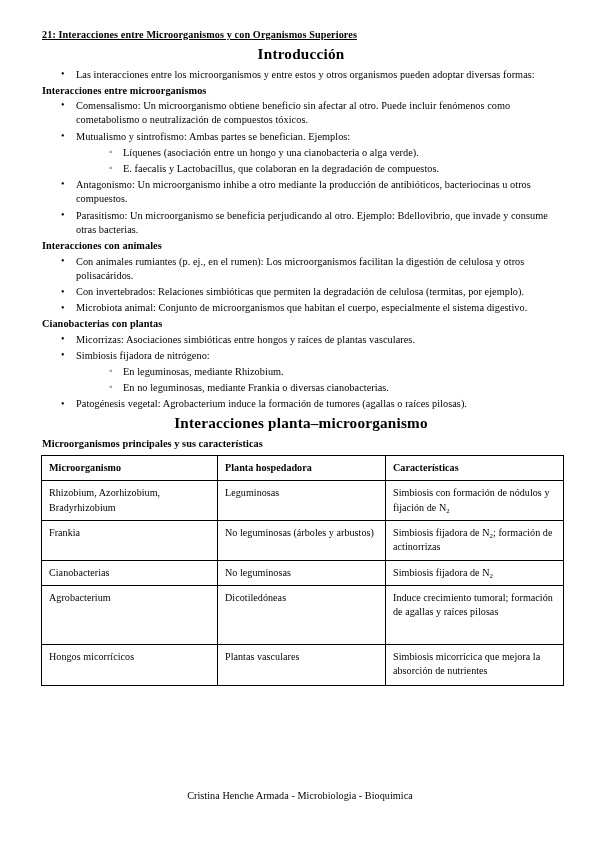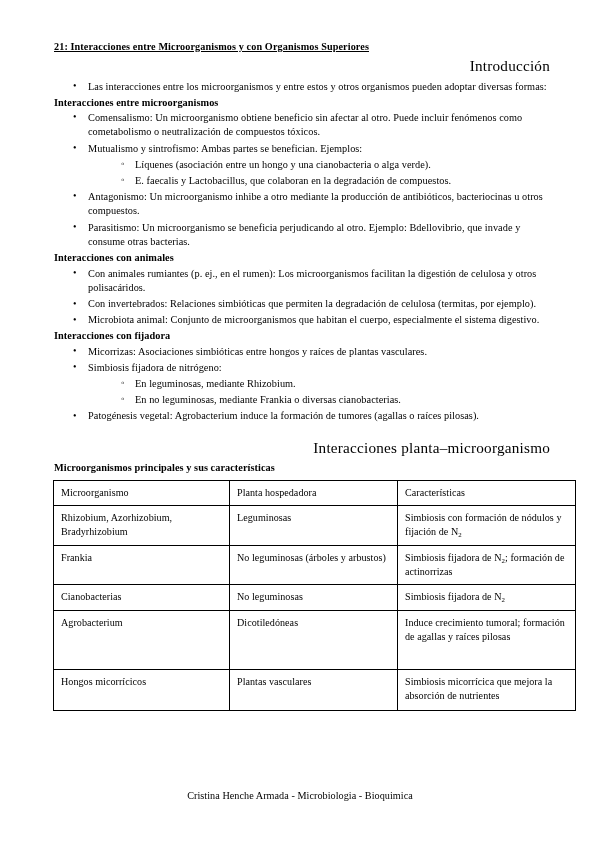--- a/index.html
+++ b/index.html
@@ -11,44 +11,44 @@
     width: 600px;
     height: 848px;
     font-family: "Liberation Serif", "DejaVu Serif", serif;
     color: #000000;
     overflow: hidden;
   }
   .page {
     position: relative;
     width: 600px;
     height: 848px;
-    padding: 12px;
+    padding: 0;
     box-sizing: border-box;
   }
   .content {
     padding: 28px 38px 0 40px;
   }
   .doc-title {
     font-size: 10.2px;
     font-weight: bold;
     text-decoration: underline;
     letter-spacing: 0.01em;
     margin: 0 0 2px 2px;
     line-height: 1.35;
   }
   .h1 {
     font-size: 15.2px;
-    font-weight: normal;
-    text-align: right;
+    font-weight: bold;
+    text-align: center;
     margin: 2px 0 4px 0;
     line-height: 1.3;
     letter-spacing: 0.015em;
   }
   .h1.tight {
-    margin-top: 14px;
+    margin-top: 1px;
   }
   .h2 {
     font-size: 10.3px;
     font-weight: bold;
     margin: 1px 0 1px 2px;
     line-height: 1.38;
     letter-spacing: 0.005em;
   }
   ul {
     list-style: none;
@@ -97,21 +97,21 @@
   table.main-table td {
     border: 1px solid #000000;
     vertical-align: top;
     font-size: 10.1px;
     line-height: 1.42;
     padding: 5px 6px 5px 7px;
     text-align: left;
     letter-spacing: 0.004em;
   }
   table.main-table th {
-    font-weight: normal;
+    font-weight: bold;
     padding-top: 5px;
     padding-bottom: 5px;
   }
   col.c1 { width: 176px; }
   col.c2 { width: 168px; }
   col.c3 { width: 178px; }
   tr.r-tall td { height: 30px; }
   tr.r-xtall td { height: 48px; }
   .footer {
     position: absolute;
@@ -151,21 +151,21 @@
       <li class="lvl1">Parasitismo: Un microorganismo se beneficia perjudicando al otro. Ejemplo: Bdellovibrio, que invade y consume otras bacterias.</li>
     </ul>
 
     <div class="h2">Interacciones con animales</div>
     <ul>
       <li class="lvl1">Con animales rumiantes (p. ej., en el rumen): Los microorganismos facilitan la digestión de celulosa y otros polisacáridos.</li>
       <li class="lvl1">Con invertebrados: Relaciones simbióticas que permiten la degradación de celulosa (termitas, por ejemplo).</li>
       <li class="lvl1">Microbiota animal: Conjunto de microorganismos que habitan el cuerpo, especialmente el sistema digestivo.</li>
     </ul>
 
-    <div class="h2">Interacciones con fijadora</div>
+    <div class="h2">Cianobacterias con plantas</div>
     <ul>
       <li class="lvl1">Micorrizas: Asociaciones simbióticas entre hongos y raíces de plantas vasculares.</li>
       <li class="lvl1">Simbiosis fijadora de nitrógeno:</li>
       <li class="lvl2">En leguminosas, mediante Rhizobium.</li>
       <li class="lvl2">En no leguminosas, mediante Frankia o diversas cianobacterias.</li>
       <li class="lvl1">Patogénesis vegetal: Agrobacterium induce la formación de tumores (agallas o raíces pilosas).</li>
     </ul>
 
     <div class="h1 tight">Interacciones planta–microorganismo</div>
     <div class="h2">Microorganismos principales y sus características</div>

